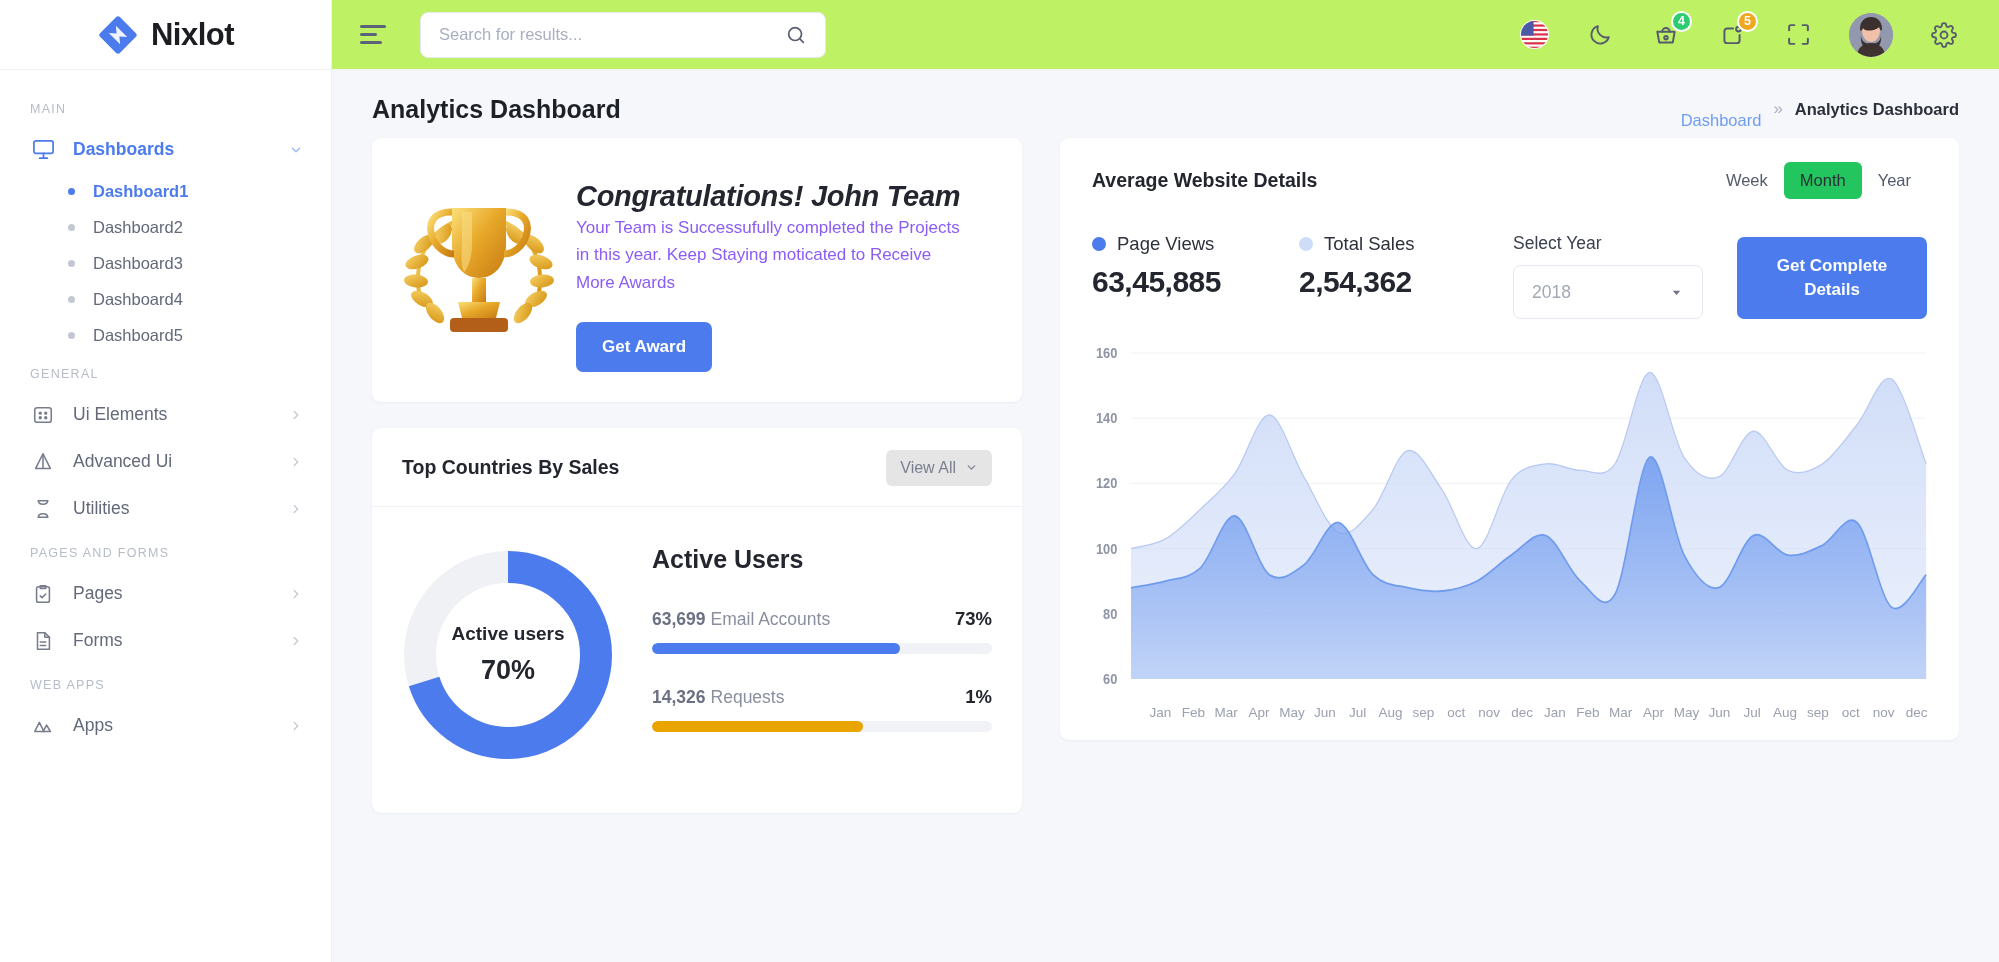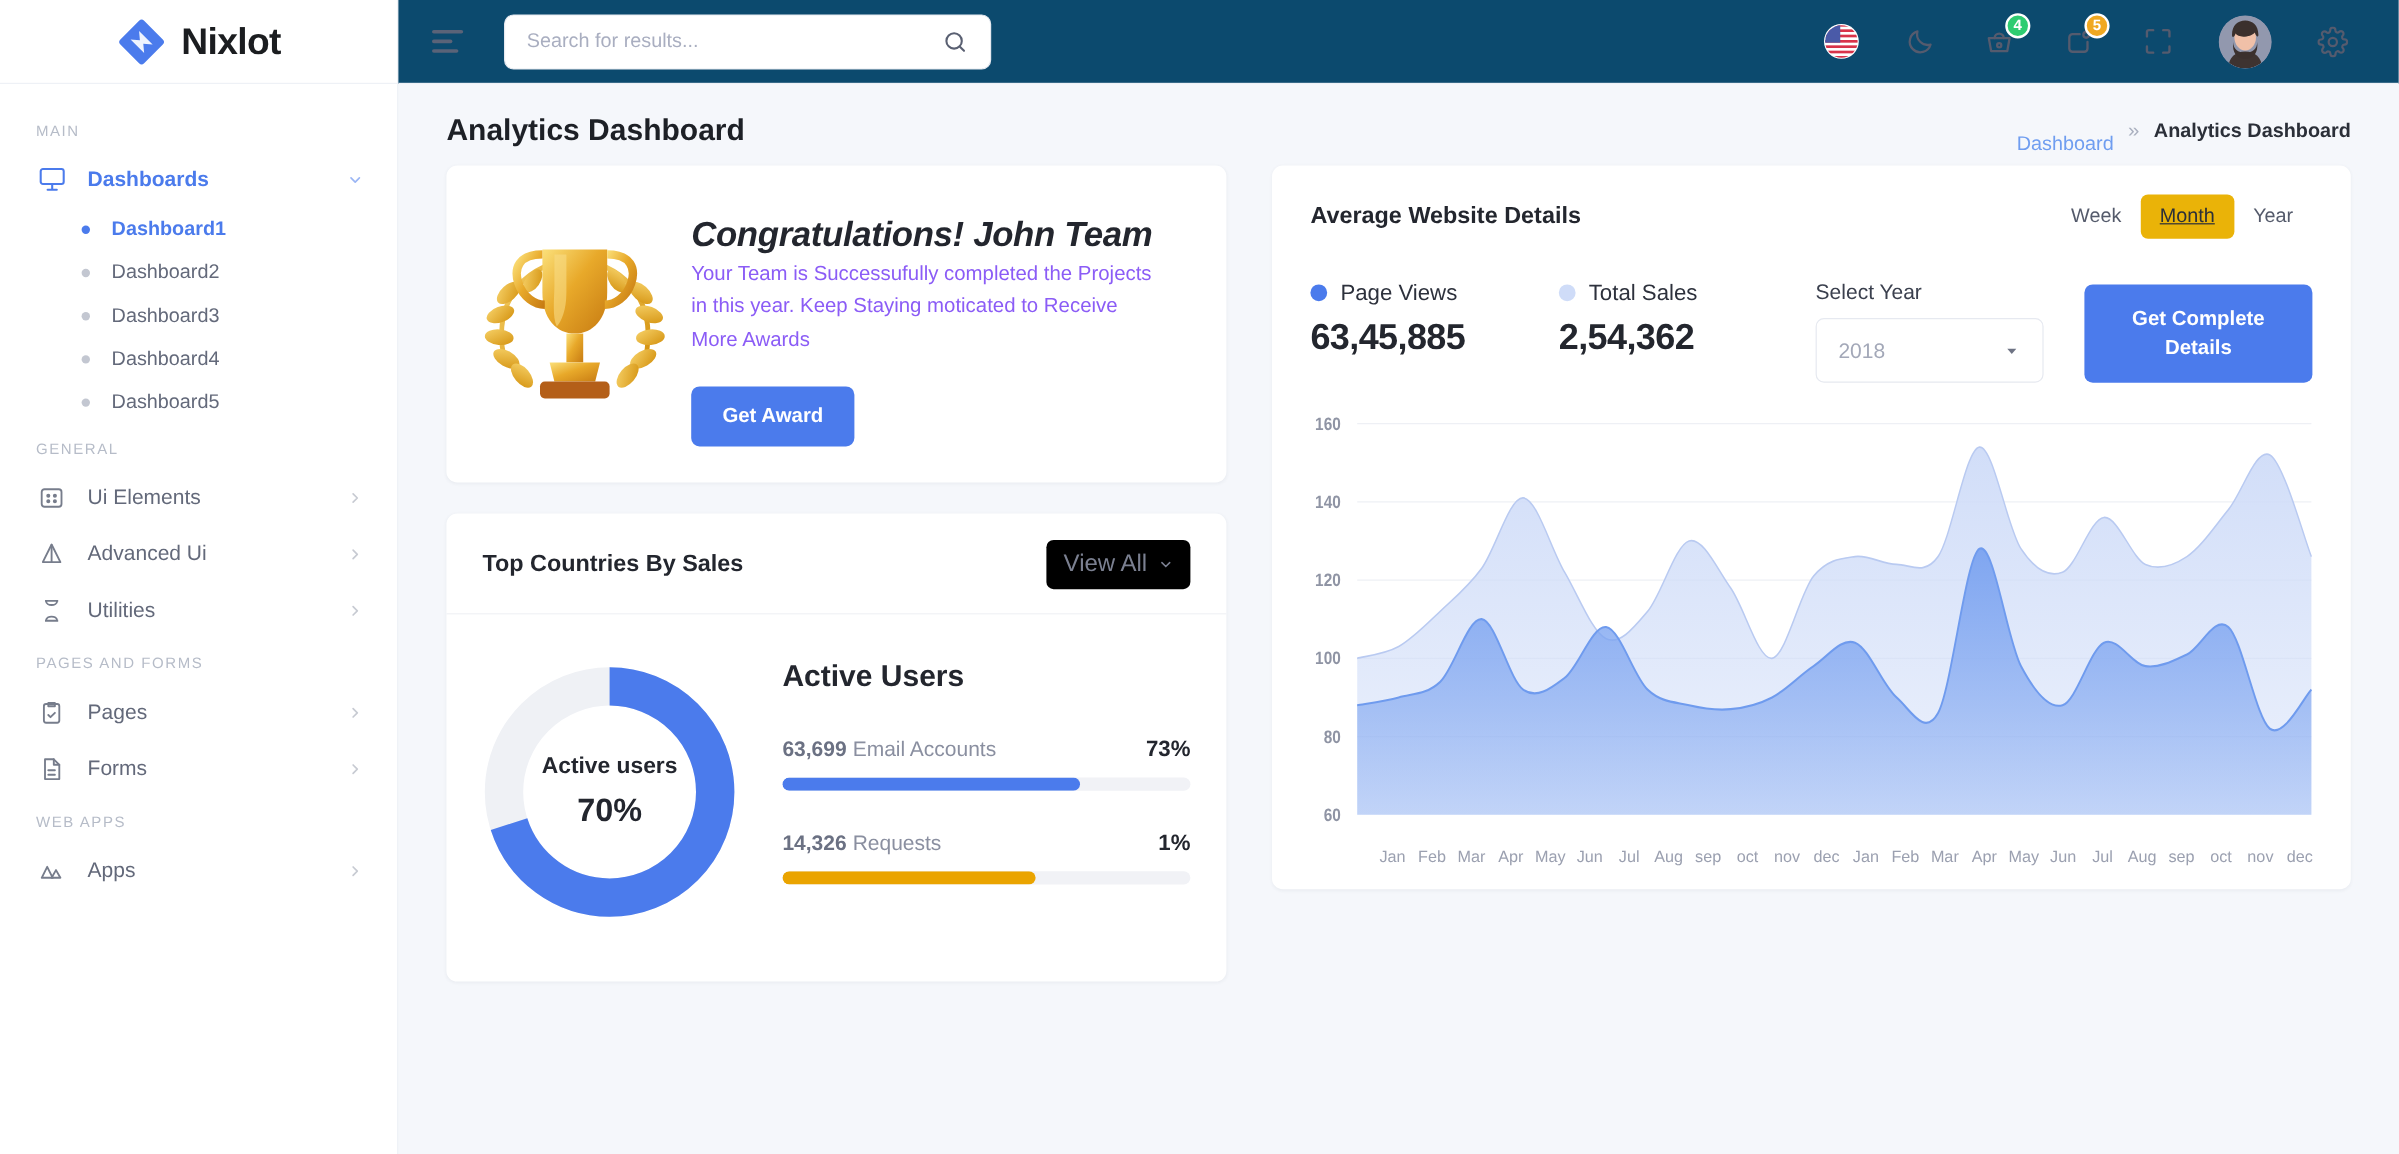--- a/index.html
+++ b/index.html
@@ -48,21 +48,21 @@
   .sub-item .dot {
     width:7px; height:7px; border-radius:50%; background:#c3c7d1;
     margin-right:18px; flex-shrink:0;
   }
   .sub-item.active { color:#4b7bec; font-weight:bold; }
   .sub-item.active .dot { background:#4b7bec; }
 
   
   .main { flex:1; display:flex; flex-direction:column; min-width:0; }
   .topbar {
-    height:70px; background:#0c4a6e; border-bottom:1px solid #eef1f6;
+    height:70px; background:#bef264; border-bottom:1px solid #eef1f6;
     display:flex; align-items:center; padding:0 40px 0 28px; flex-shrink:0;
   }
   .hamburger { width:30px; height:30px; display:flex; flex-direction:column;
     justify-content:center; gap:5px; cursor:pointer; margin-right:30px; }
   .hamburger i { display:block; height:3px; border-radius:2px; background:#5a6378; }
   .hamburger i:nth-child(1){ width:26px; }
   .hamburger i:nth-child(2){ width:17px; }
   .hamburger i:nth-child(3){ width:22px; }
 
   .searchbox {
@@ -121,22 +121,22 @@
   }
 
   
   .card-head {
     display:flex; align-items:center; padding:22px 30px 20px 30px;
     border-bottom:1px solid #f0f2f6;
   }
   .card-title { font-size:19.5px; font-weight:bold; color:#23262e; }
   .viewall {
     margin-left:auto; display:flex; align-items:center; gap:9px;
-    background:#000000; border-radius:6px; padding:9px 14px;
-    font-size:20px; color:#7b8091; cursor:pointer;
+    background:#e5e5e5; border-radius:6px; padding:9px 14px;
+    font-size:16px; color:#7b8091; cursor:pointer;
   }
   .countries-body { display:flex; padding:34px 30px 44px 22px; align-items:center; }
 
   .donut-wrap { width:228px; height:228px; flex-shrink:0; position:relative; }
   .donut-center {
     position:absolute; inset:0; display:flex; flex-direction:column;
     align-items:center; justify-content:center; gap:10px;
   }
   .donut-label { font-size:19px; font-weight:bold; color:#23262e; }
   .donut-pct { font-size:27px; font-weight:bold; color:#23262e; }
@@ -149,21 +149,21 @@
   .prog-name { color:#8a8fa0; margin-left:5px; }
   .prog-pct { margin-left:auto; font-weight:bold; color:#23262e; font-size:18.5px; }
   .prog-track { height:11px; border-radius:6px; background:#f1f2f6; overflow:hidden; }
   .prog-fill { height:100%; border-radius:6px; }
 
   
   .wd-head { display:flex; align-items:center; padding:24px 32px 22px 32px; }
   .wd-tabs { margin-left:auto; display:flex; }
   .wd-tab { font-size:16.5px; color:#545a6b; padding:9px 16px;
     border-radius:6px; cursor:pointer; }
-  .wd-tab.active { background:#eab308; color:#2b2f38;text-decoration:underline; }
+  .wd-tab.active { background:#22c55e; color:#2b2f38; }
 
   .wd-stats { display:flex; align-items:flex-start; padding:12px 32px 0 32px; }
   .stat { margin-right:78px; }
   .stat-head { display:flex; align-items:center; gap:11px; margin-bottom:10px; }
   .stat-dot { width:14px; height:14px; border-radius:50%; }
   .stat-name { font-size:18.5px; color:#2d313c; }
   .stat-val { font-size:30px; font-weight:bold; color:#23262e; letter-spacing:-0.5px; }
 
   .year-group { margin-left:auto; display:flex; align-items:flex-end; gap:34px; }
   .year-block .year-label { font-size:17.5px; color:#3b404e; margin-bottom:11px; }

